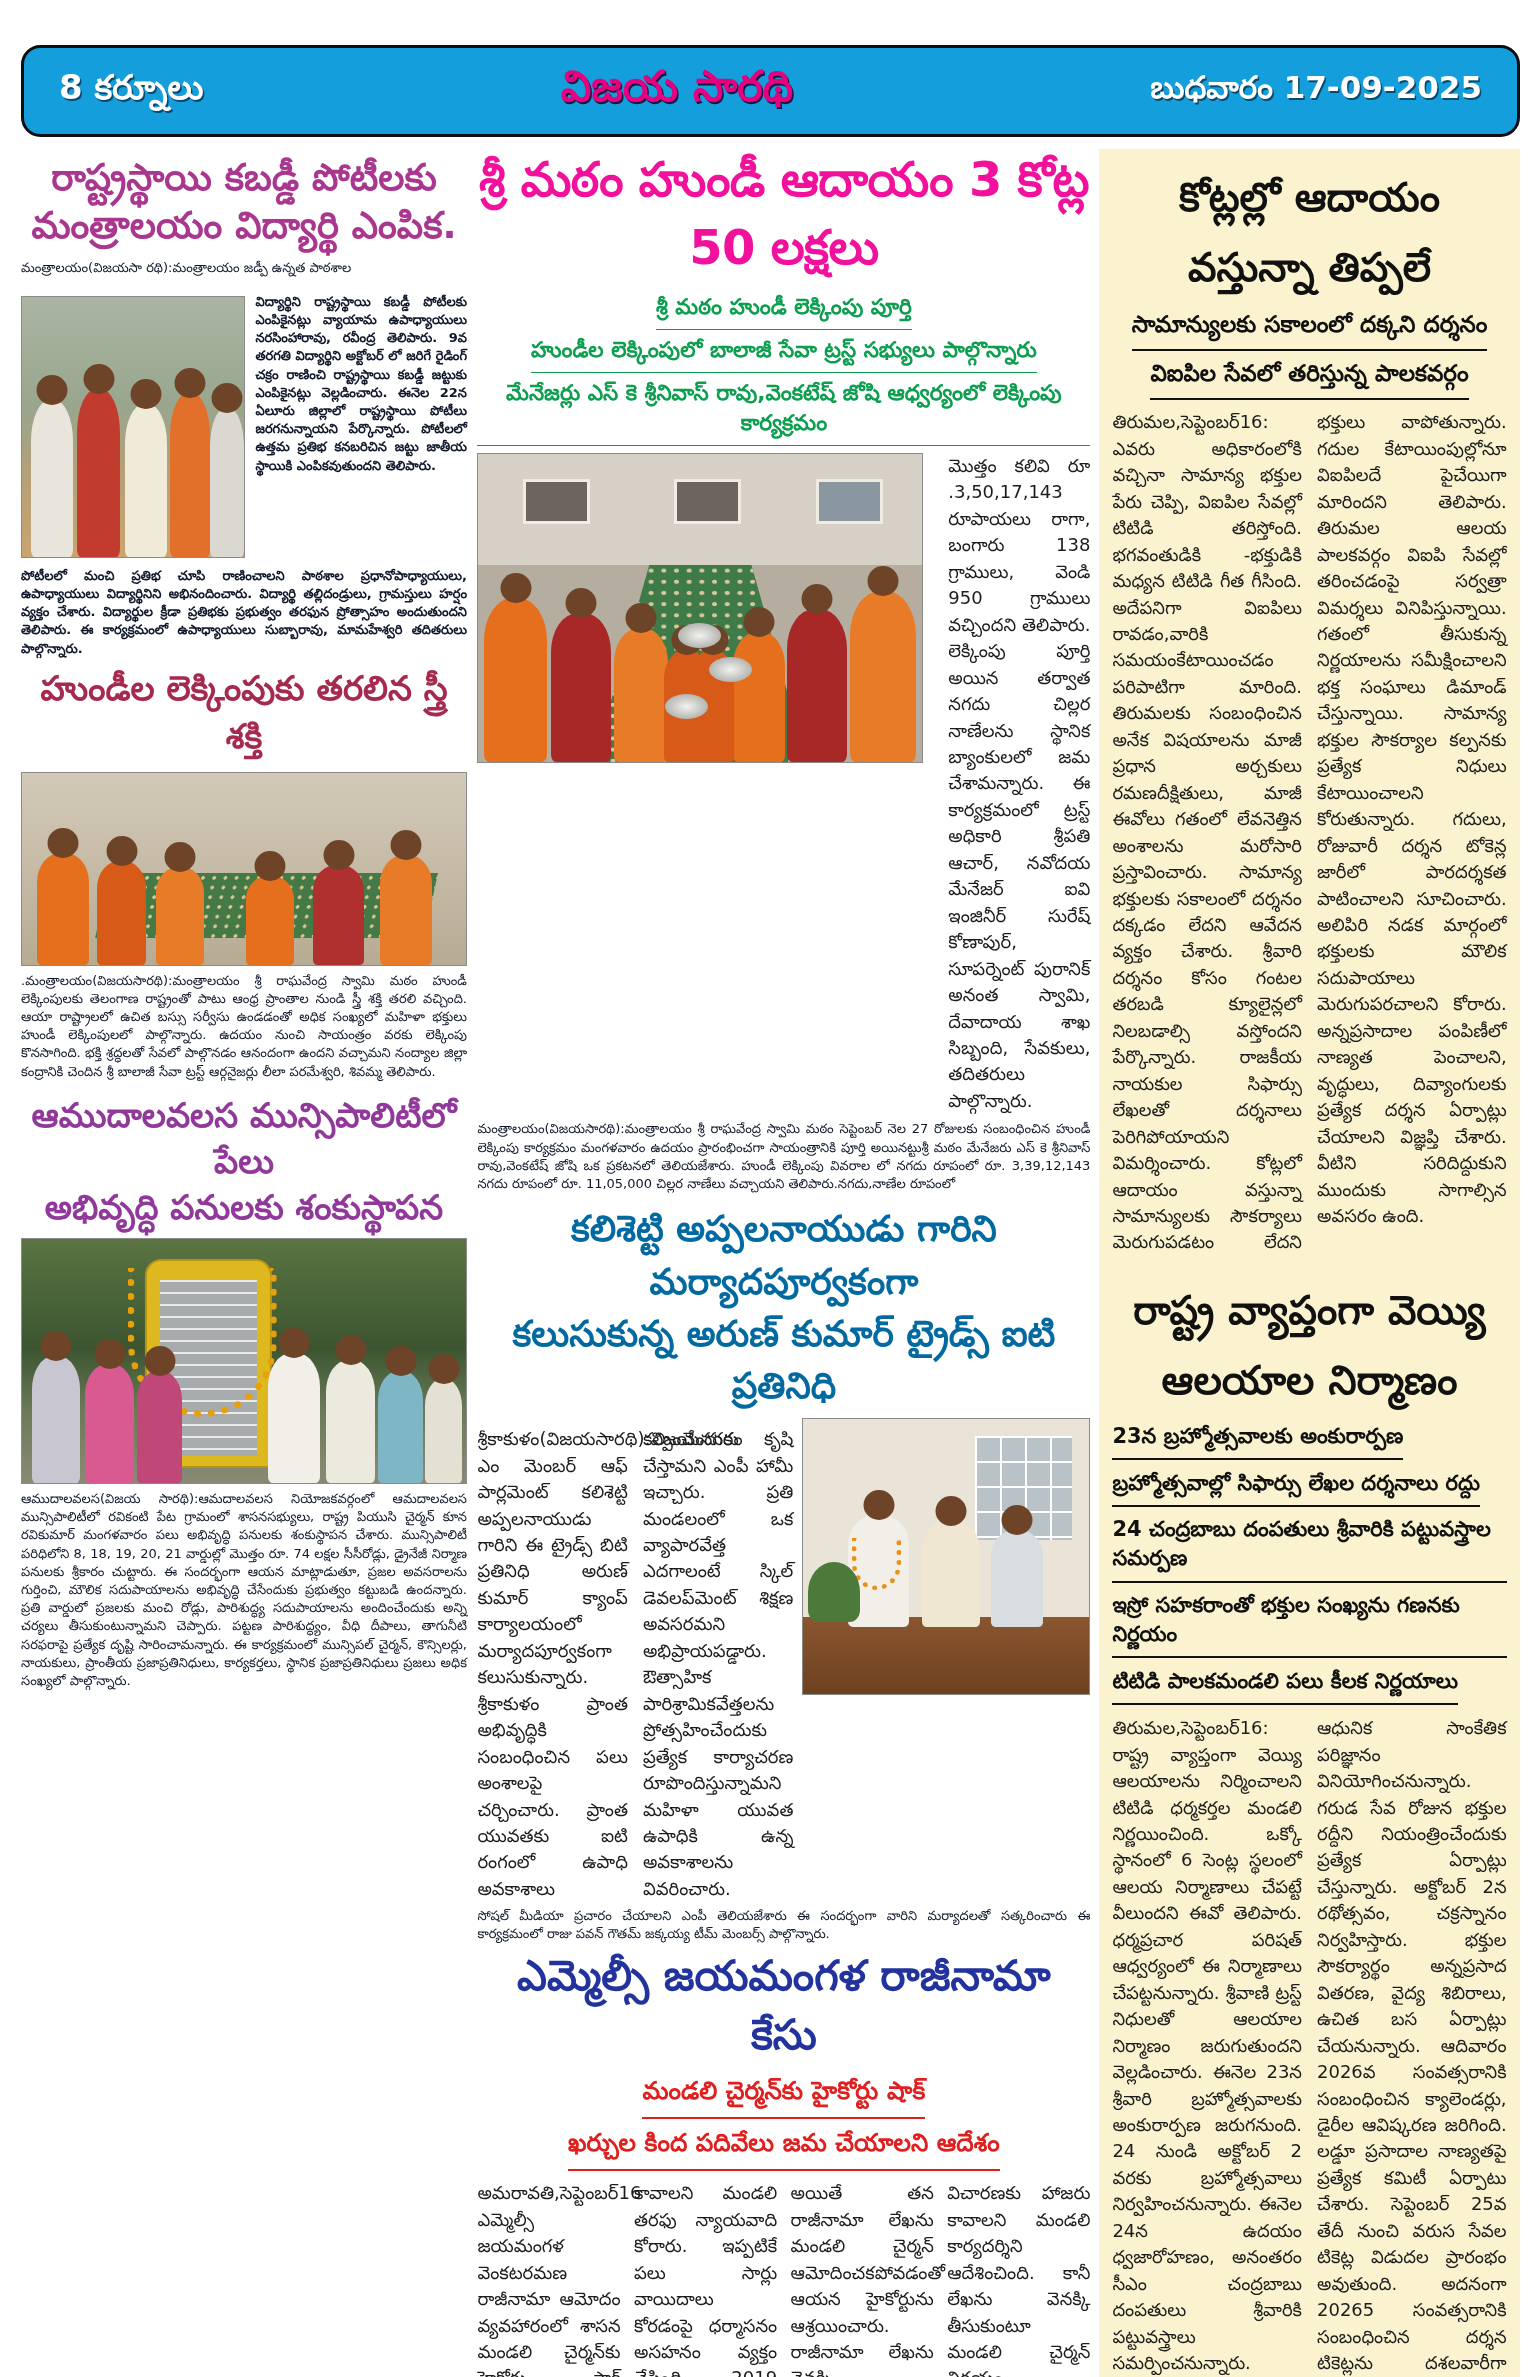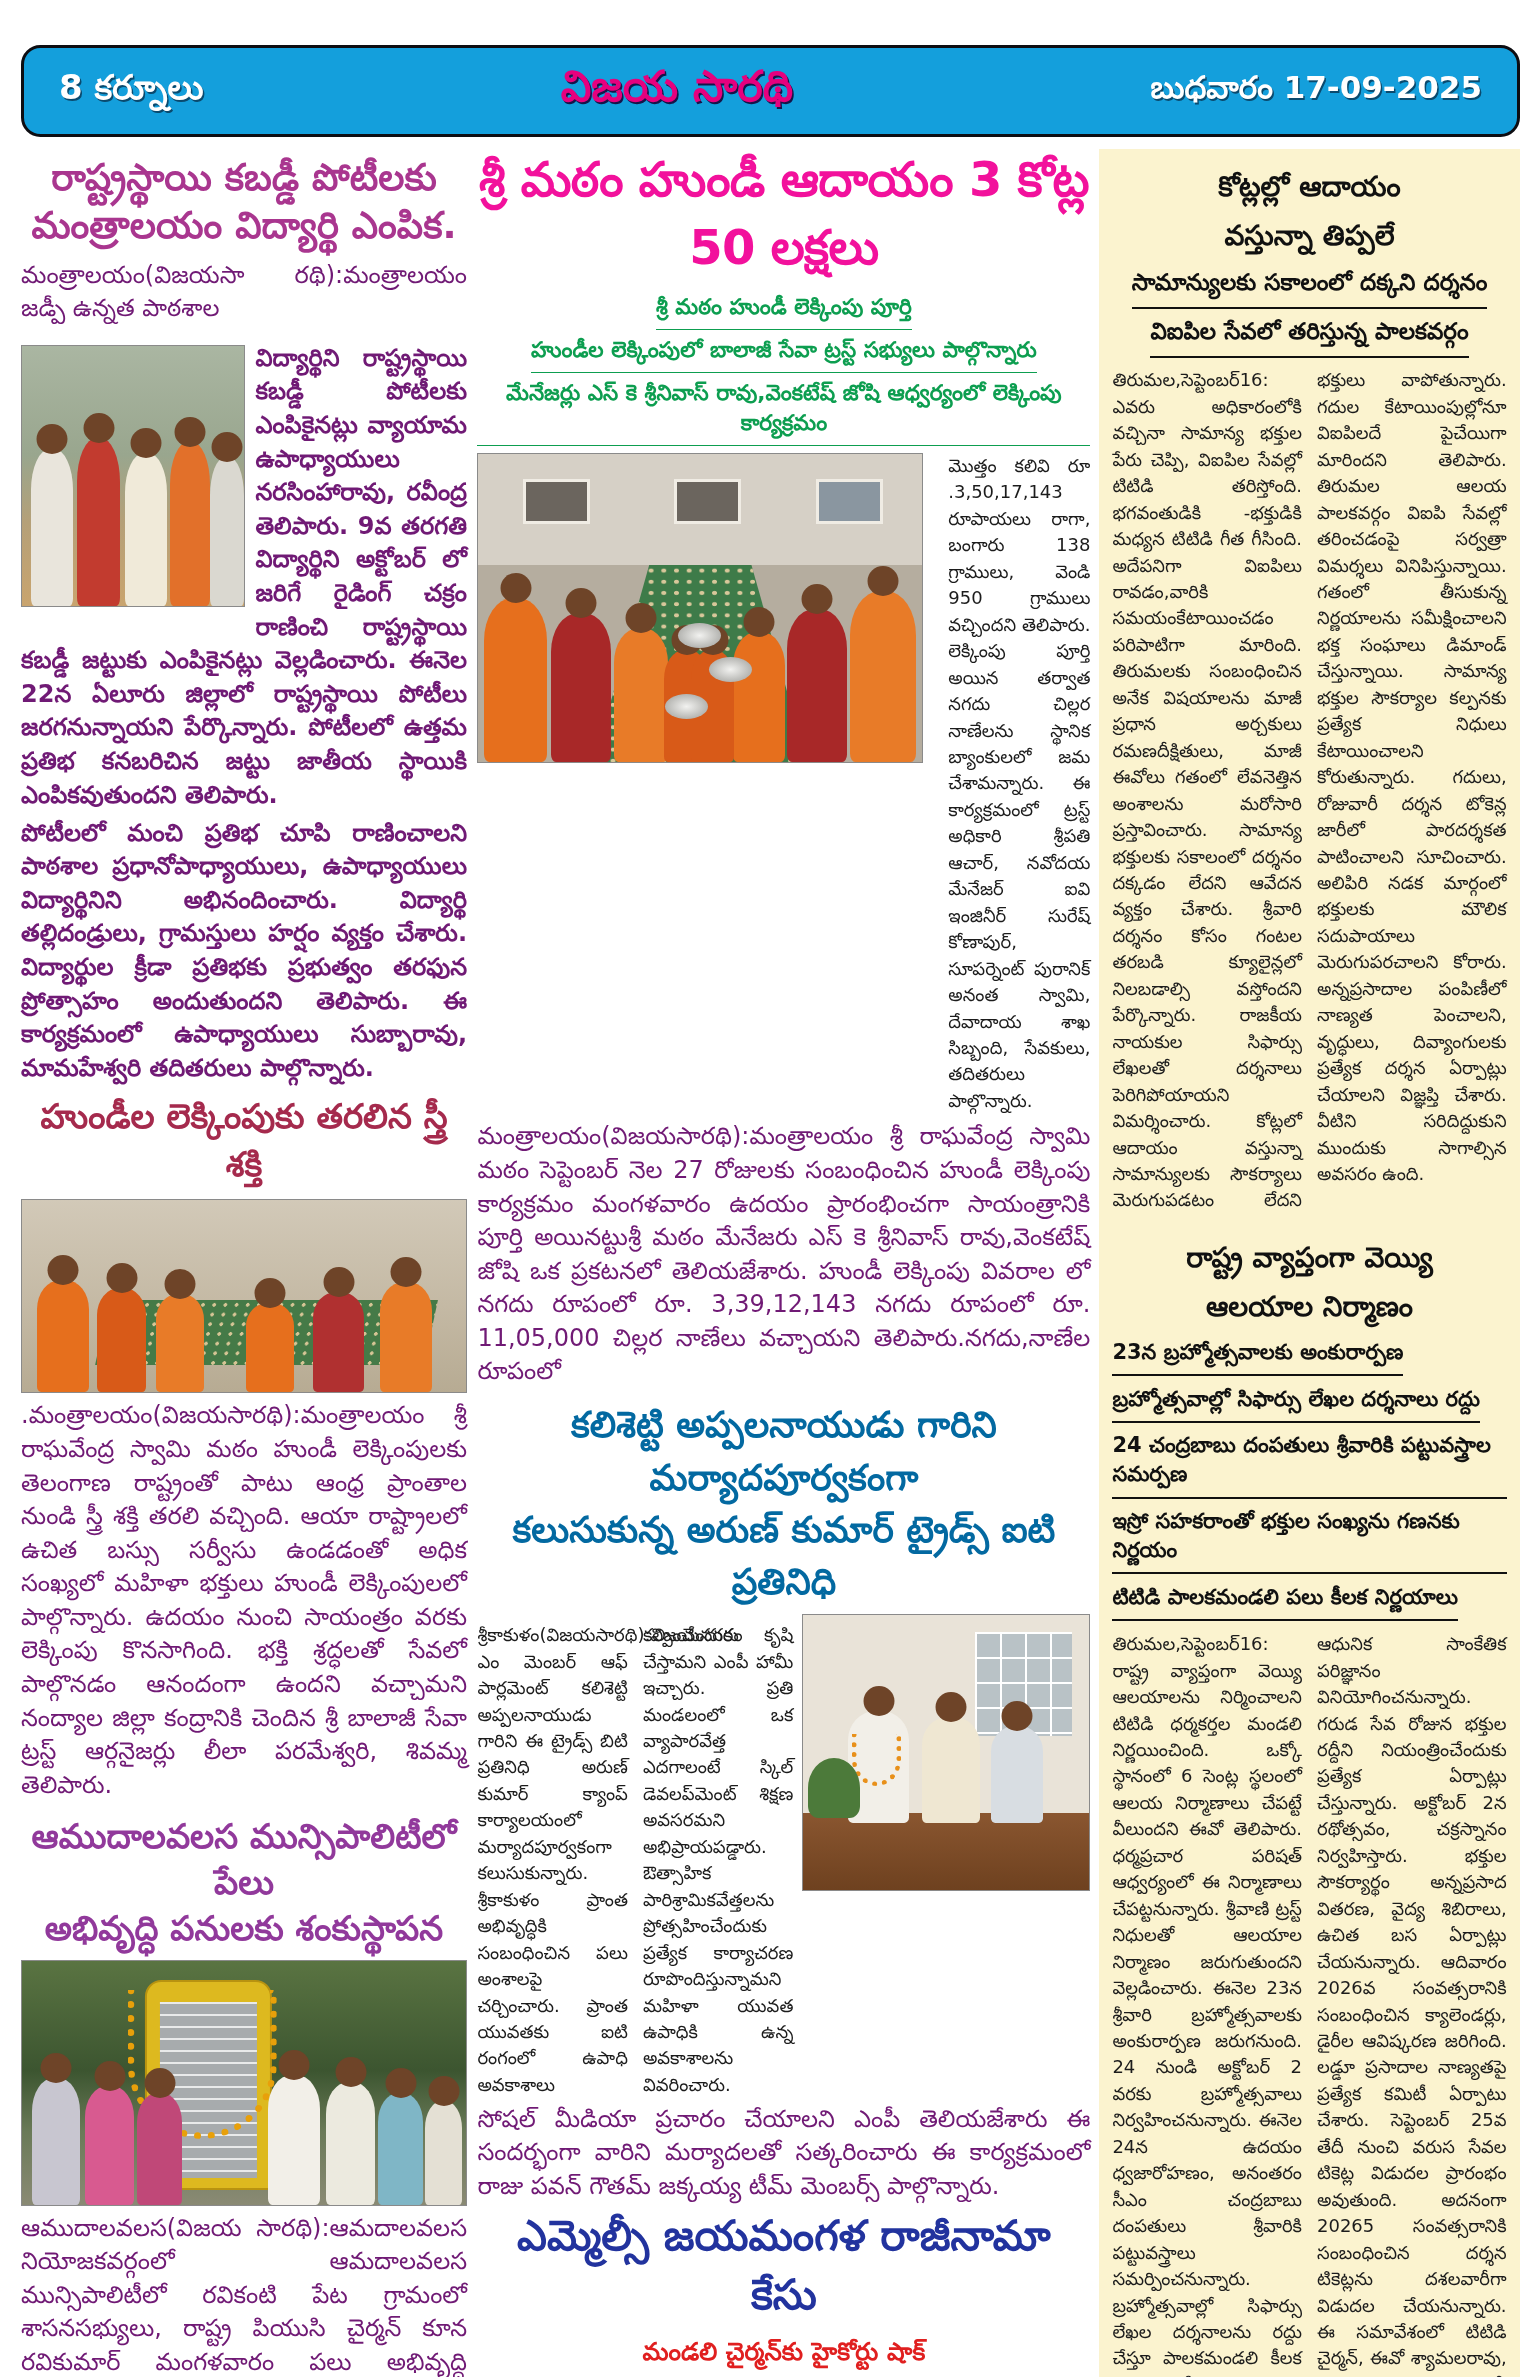--- a/index.html
+++ b/index.html
@@ -14,31 +14,31 @@
   .band .date { color:#ffffff; font-size:31px; font-weight:bold; text-shadow:1.5px 1.5px 0 #0a4a6e; }
 
   
   .content { display:flex; gap:9px; padding:12px 21px 0; }
   .main-left { width:1069px; }
   .top-row { display:flex; gap:10.4px; }
   .col-left { width:446px; }
   .col-center { width:613px; }
   .col-right { width:421px; background:#fbf3cf; padding:10.4px 13.4px; min-height:2190px; }
 
-  .body-txt { font-size:24px; line-height:1.4; color:#701a75; text-align:justify; }
+  .body-txt { font-size:13px; line-height:1.4; color:#0f172a; text-align:justify; }
   .body-sm  { font-size:18px; line-height:1.47; color:#1c1c1c; text-align:justify; }
 
   h1,h2,h3 { font-weight:bold; }
   .h-magenta { color:#a9368f; font-size:37px; line-height:1.3; text-align:center; margin:4.5px 0 9px; }
   .h-maroon  { color:#a52a4d; font-size:34px; text-align:center; margin:10.4px 0 7.5px; }
   .h-purple  { color:#91399b; font-size:34px; line-height:1.35; text-align:center; margin:12px 0 7.5px; }
   .h-pink    { color:#f2119c; font-size:48px; text-align:center; margin:1.5px 0 7.5px; letter-spacing:-0.7px; }
   .h-cyan    { color:#0369a1; font-size:36px; line-height:1.45; text-align:center; margin:10.4px 0 6px; }
   .h-navy    { color:#22339e; font-size:42px; text-align:center; margin:7.5px 0 7.5px; }
-  .h-black-big { color:#111; font-size:28px; line-height:1.75; text-align:center; margin:3px 0 9px; }
+  .h-black-big { color:#111; font-size:40px; line-height:1.75; text-align:center; margin:3px 0 9px; }
 
   .sub-green { text-align:center; margin:3px 0 7.5px; }
   .sub-green span { display:inline-block; color:#0d9e50; font-size:21.6px; font-weight:bold; border-bottom:1.5px solid #0d9e50; padding-bottom:4.5px; }
   .sub-red { text-align:center; margin:3px 0 9px; }
   .sub-red span { display:inline-block; color:#e01f1f; font-size:24.6px; font-weight:bold; border-bottom:2.2px solid #e01f1f; padding-bottom:6px; }
   .sub-black-c { text-align:center; margin:1.5px 0 9px; }
   .sub-black-c span { display:inline-block; color:#111; font-size:23px; font-weight:bold; border-bottom:2.2px solid #111; padding-bottom:6px; }
   .sub-black-l { margin:1.5px 0 10.4px; }
   .sub-black-l span { display:inline-block; color:#111; font-size:21px; font-weight:bold; border-bottom:2.2px solid #111; padding-bottom:5.2px; }
 

